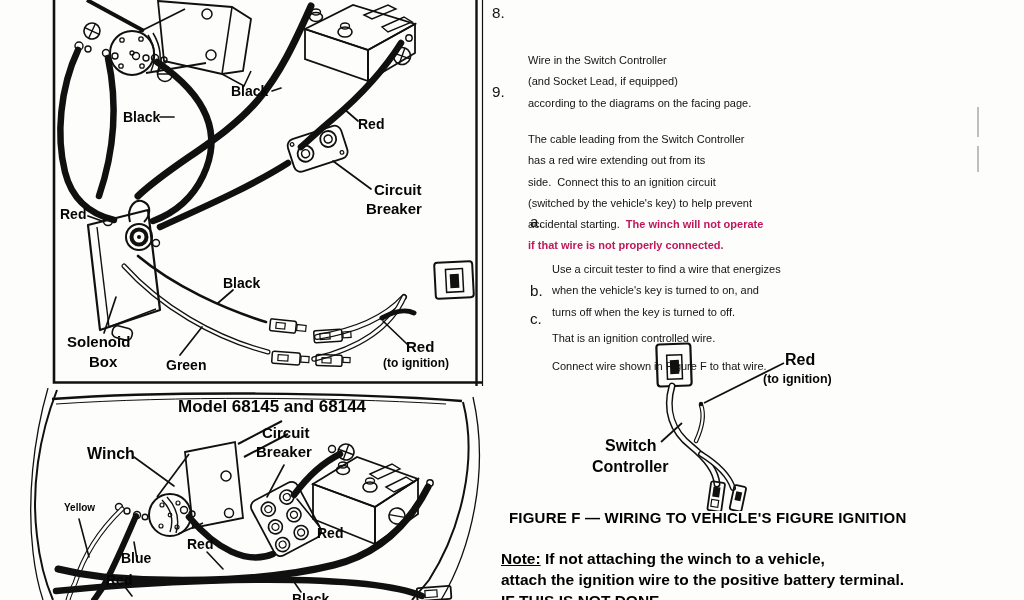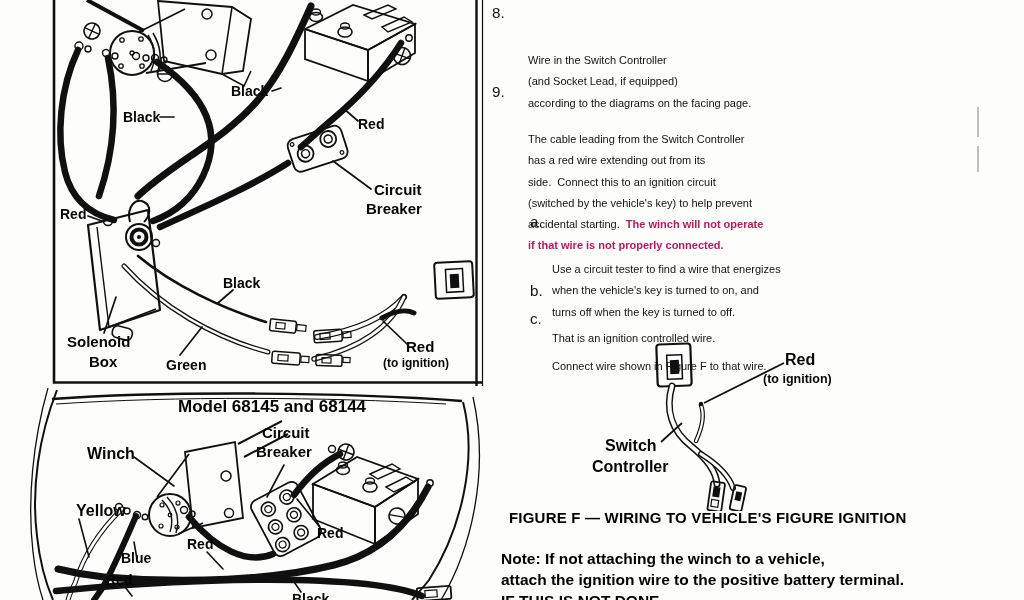--- a/index.html
+++ b/index.html
@@ -9,21 +9,21 @@
   .art{stroke:#101010;fill:none;}
   .dl{position:absolute;font-weight:bold;color:#050505;white-space:nowrap;font-size:14px;line-height:1.1;}
   .dl-lg{font-size:15px;}
   .rc{position:absolute;left:488px;top:0;width:536px;height:600px;}
   .num{position:absolute;font-size:15.2px;color:#131313;}
   .tb{position:absolute;font-size:11px;color:#131313;margin-top:46px;}
   .tb .ln{line-height:21.3px;white-space:pre-wrap;}
   .b{font-weight:bold;color:#be185d;}
   .caption{position:absolute;font-weight:bold;font-size:15px;color:#000;letter-spacing:.2px;white-space:nowrap;}
   .note-ln{position:absolute;font-weight:bold;font-size:15.5px;color:#000;white-space:pre-wrap;}
-  .u{margin-top:16px;}
+  .u{text-decoration:underline;margin-top:16px;}
   .scanmark{position:absolute;width:2px;background:#b7b1b5;opacity:.85;}
 </style>
 </head>
 <body>
 
 <div id="page">
 
   <svg style="left:52px;top:0;" width="432" height="386" viewBox="0 0 432 386">
 
     <path class="art" d="M2,0 V382.5 H430" stroke-width="2.6"></path>
@@ -310,21 +310,21 @@
   <div class="dl dl-lg" style="left:89px;top:354px;">Box</div>
   <div class="dl" style="left:166px;top:358px;">Green</div>
   <div class="dl" style="left:223px;top:276px;">Black</div>
   <div class="dl dl-lg" style="left:406px;top:339px;">Red</div>
   <div class="dl" style="left:383px;top:357px;font-size:12px;">(to ignition)</div>
 
   <div class="dl" style="left:178px;top:398px;font-size:17px;">Model 68145 and 68144</div>
   <div class="dl" style="left:87px;top:445px;font-size:16px;">Winch</div>
   <div class="dl dl-lg" style="left:262px;top:425px;">Circuit</div>
   <div class="dl dl-lg" style="left:256px;top:444px;">Breaker</div>
-  <div class="dl" style="left:76px;top:502px;font-size:16px;">Yellow</div>
+  <div class="dl" style="left:64px;top:502px;font-size:10px;">Yellow</div>
   <div class="dl" style="left:121px;top:526px;margin-top:25px;">Blue</div>
   <div class="dl" style="left:187px;top:537px;">Red</div>
   <div class="dl" style="left:317px;top:526px;">Red</div>
   <div class="dl" style="left:106px;top:573px;">Red</div>
   <div class="dl" style="left:292px;top:592px;">Black</div>
 
   <div class="dl" style="left:785px;top:351px;font-size:16px;">Red</div>
   <div class="dl" style="left:763px;top:373px;font-size:12.5px;">(to ignition)</div>
   <div class="dl" style="left:605px;top:437px;font-size:16px;">Switch</div>
   <div class="dl" style="left:592px;top:458px;font-size:16px;">Controller</div>

